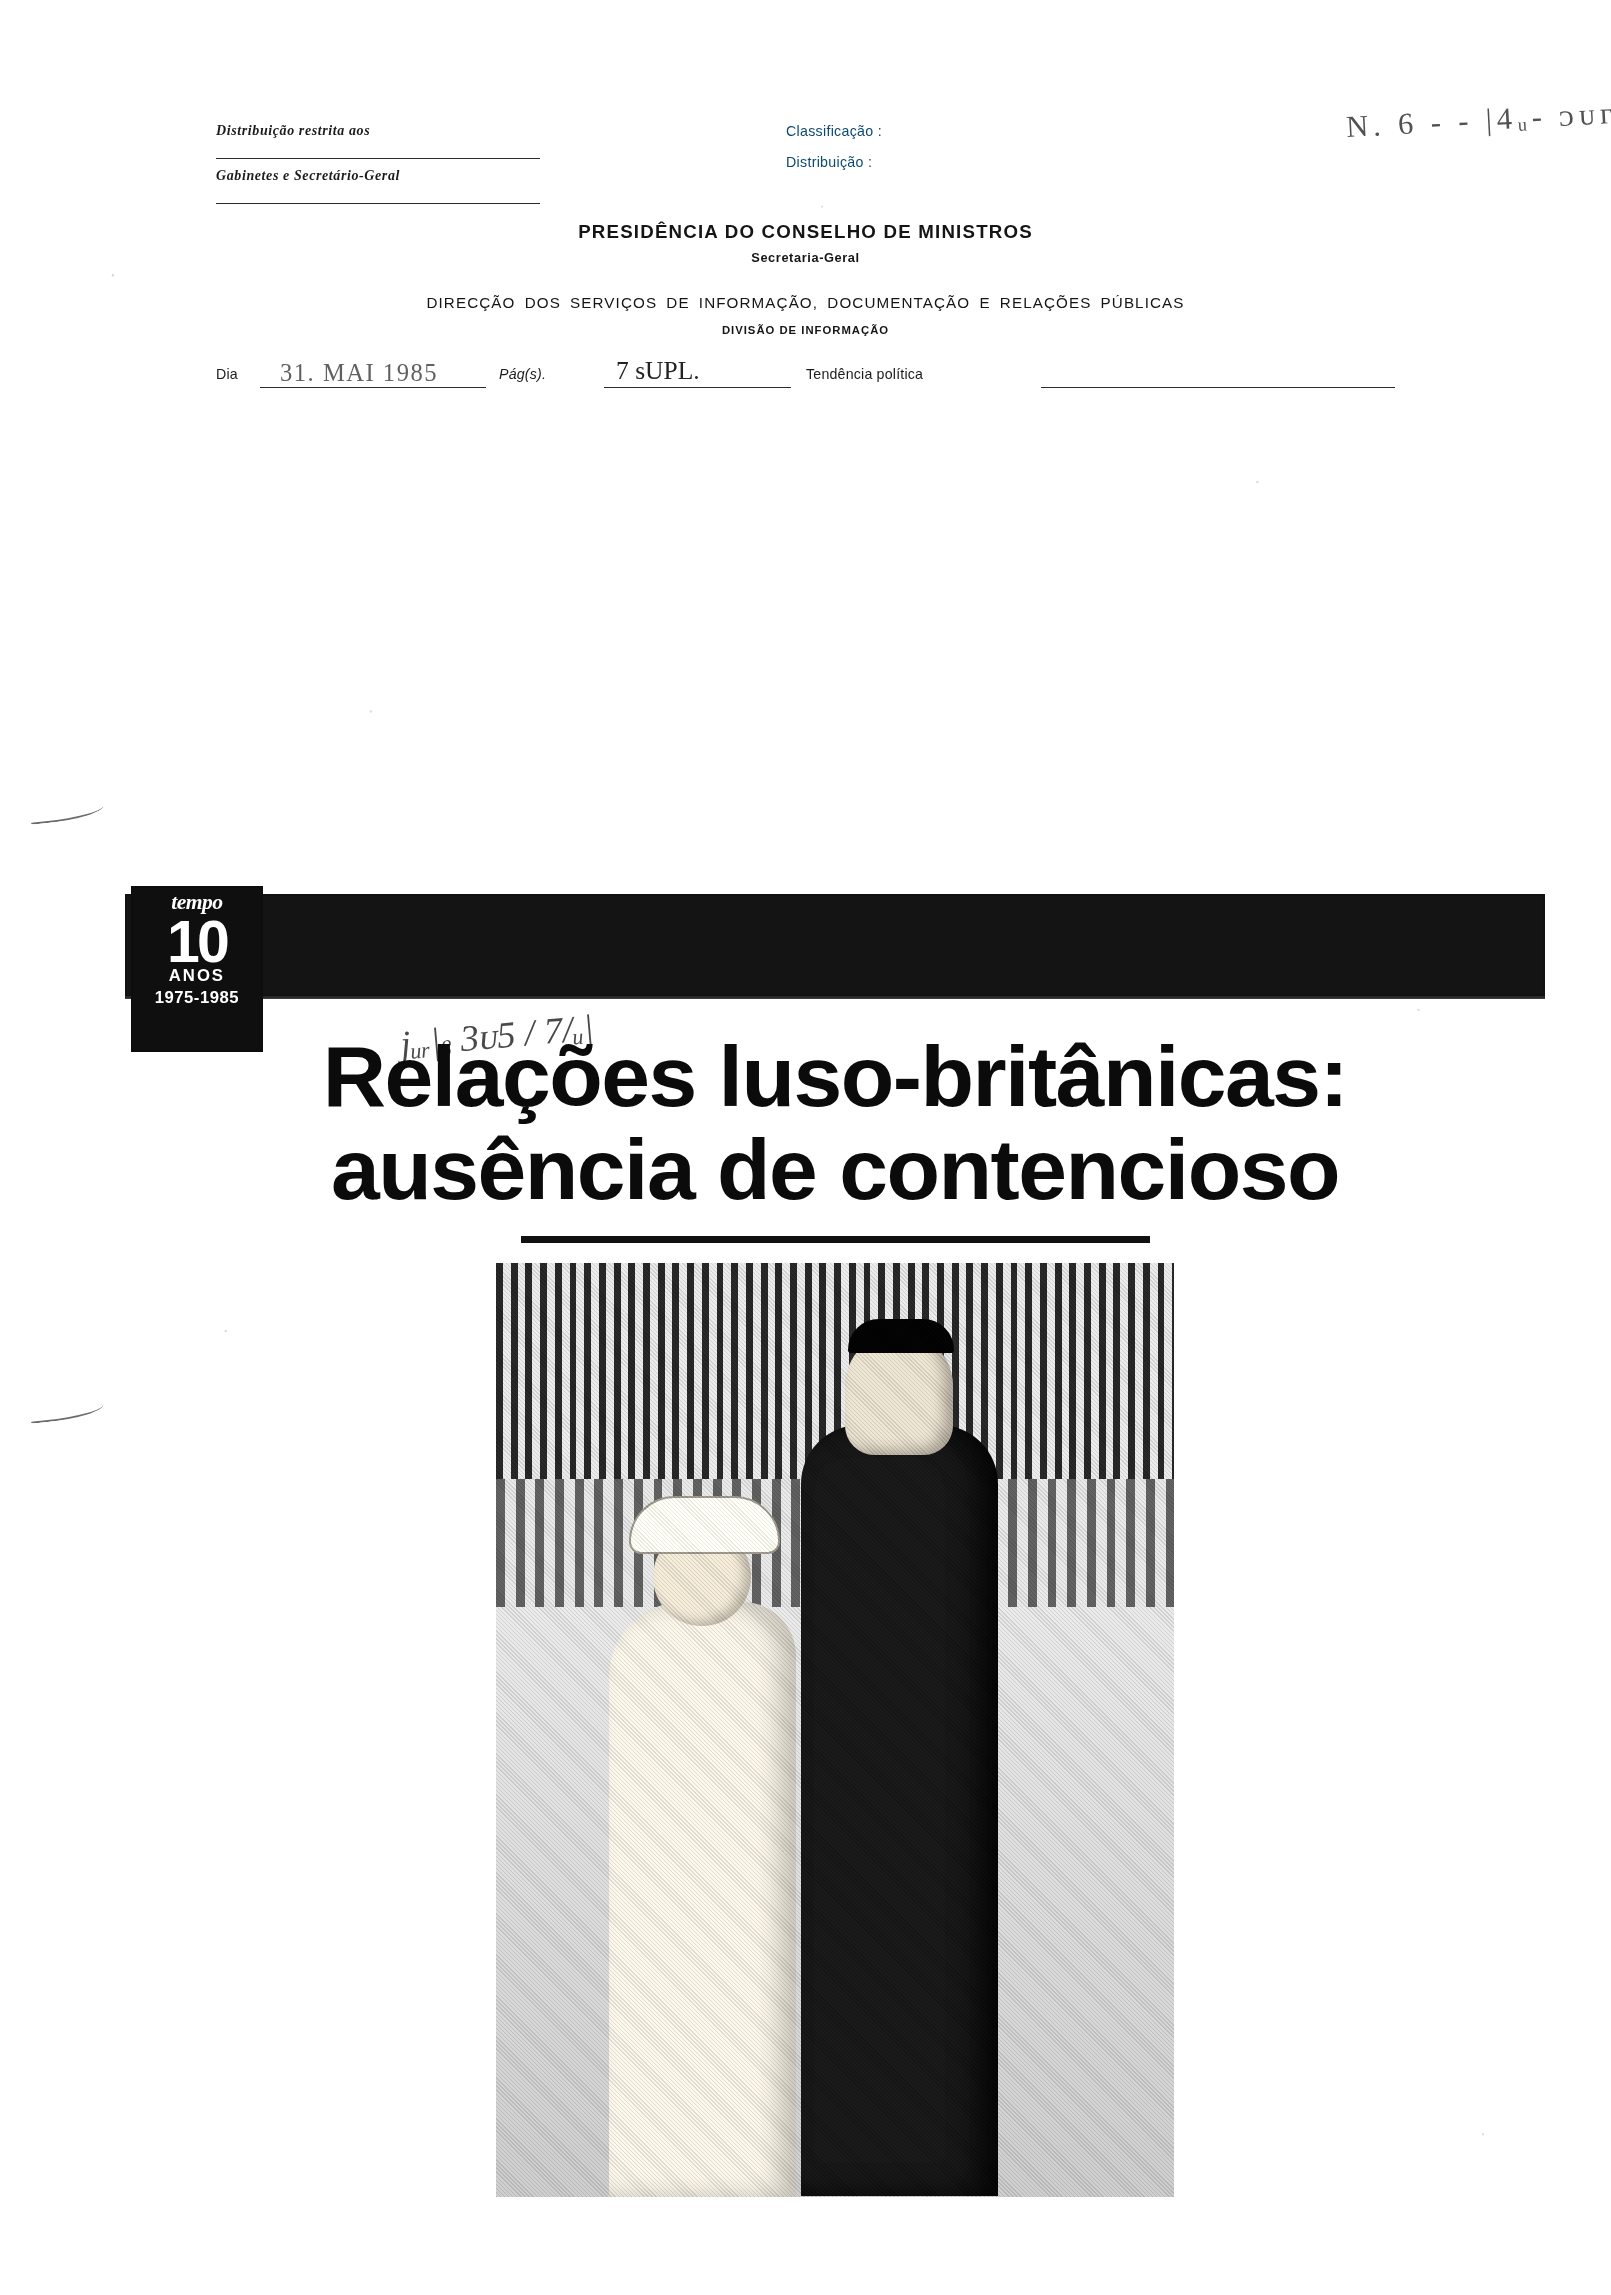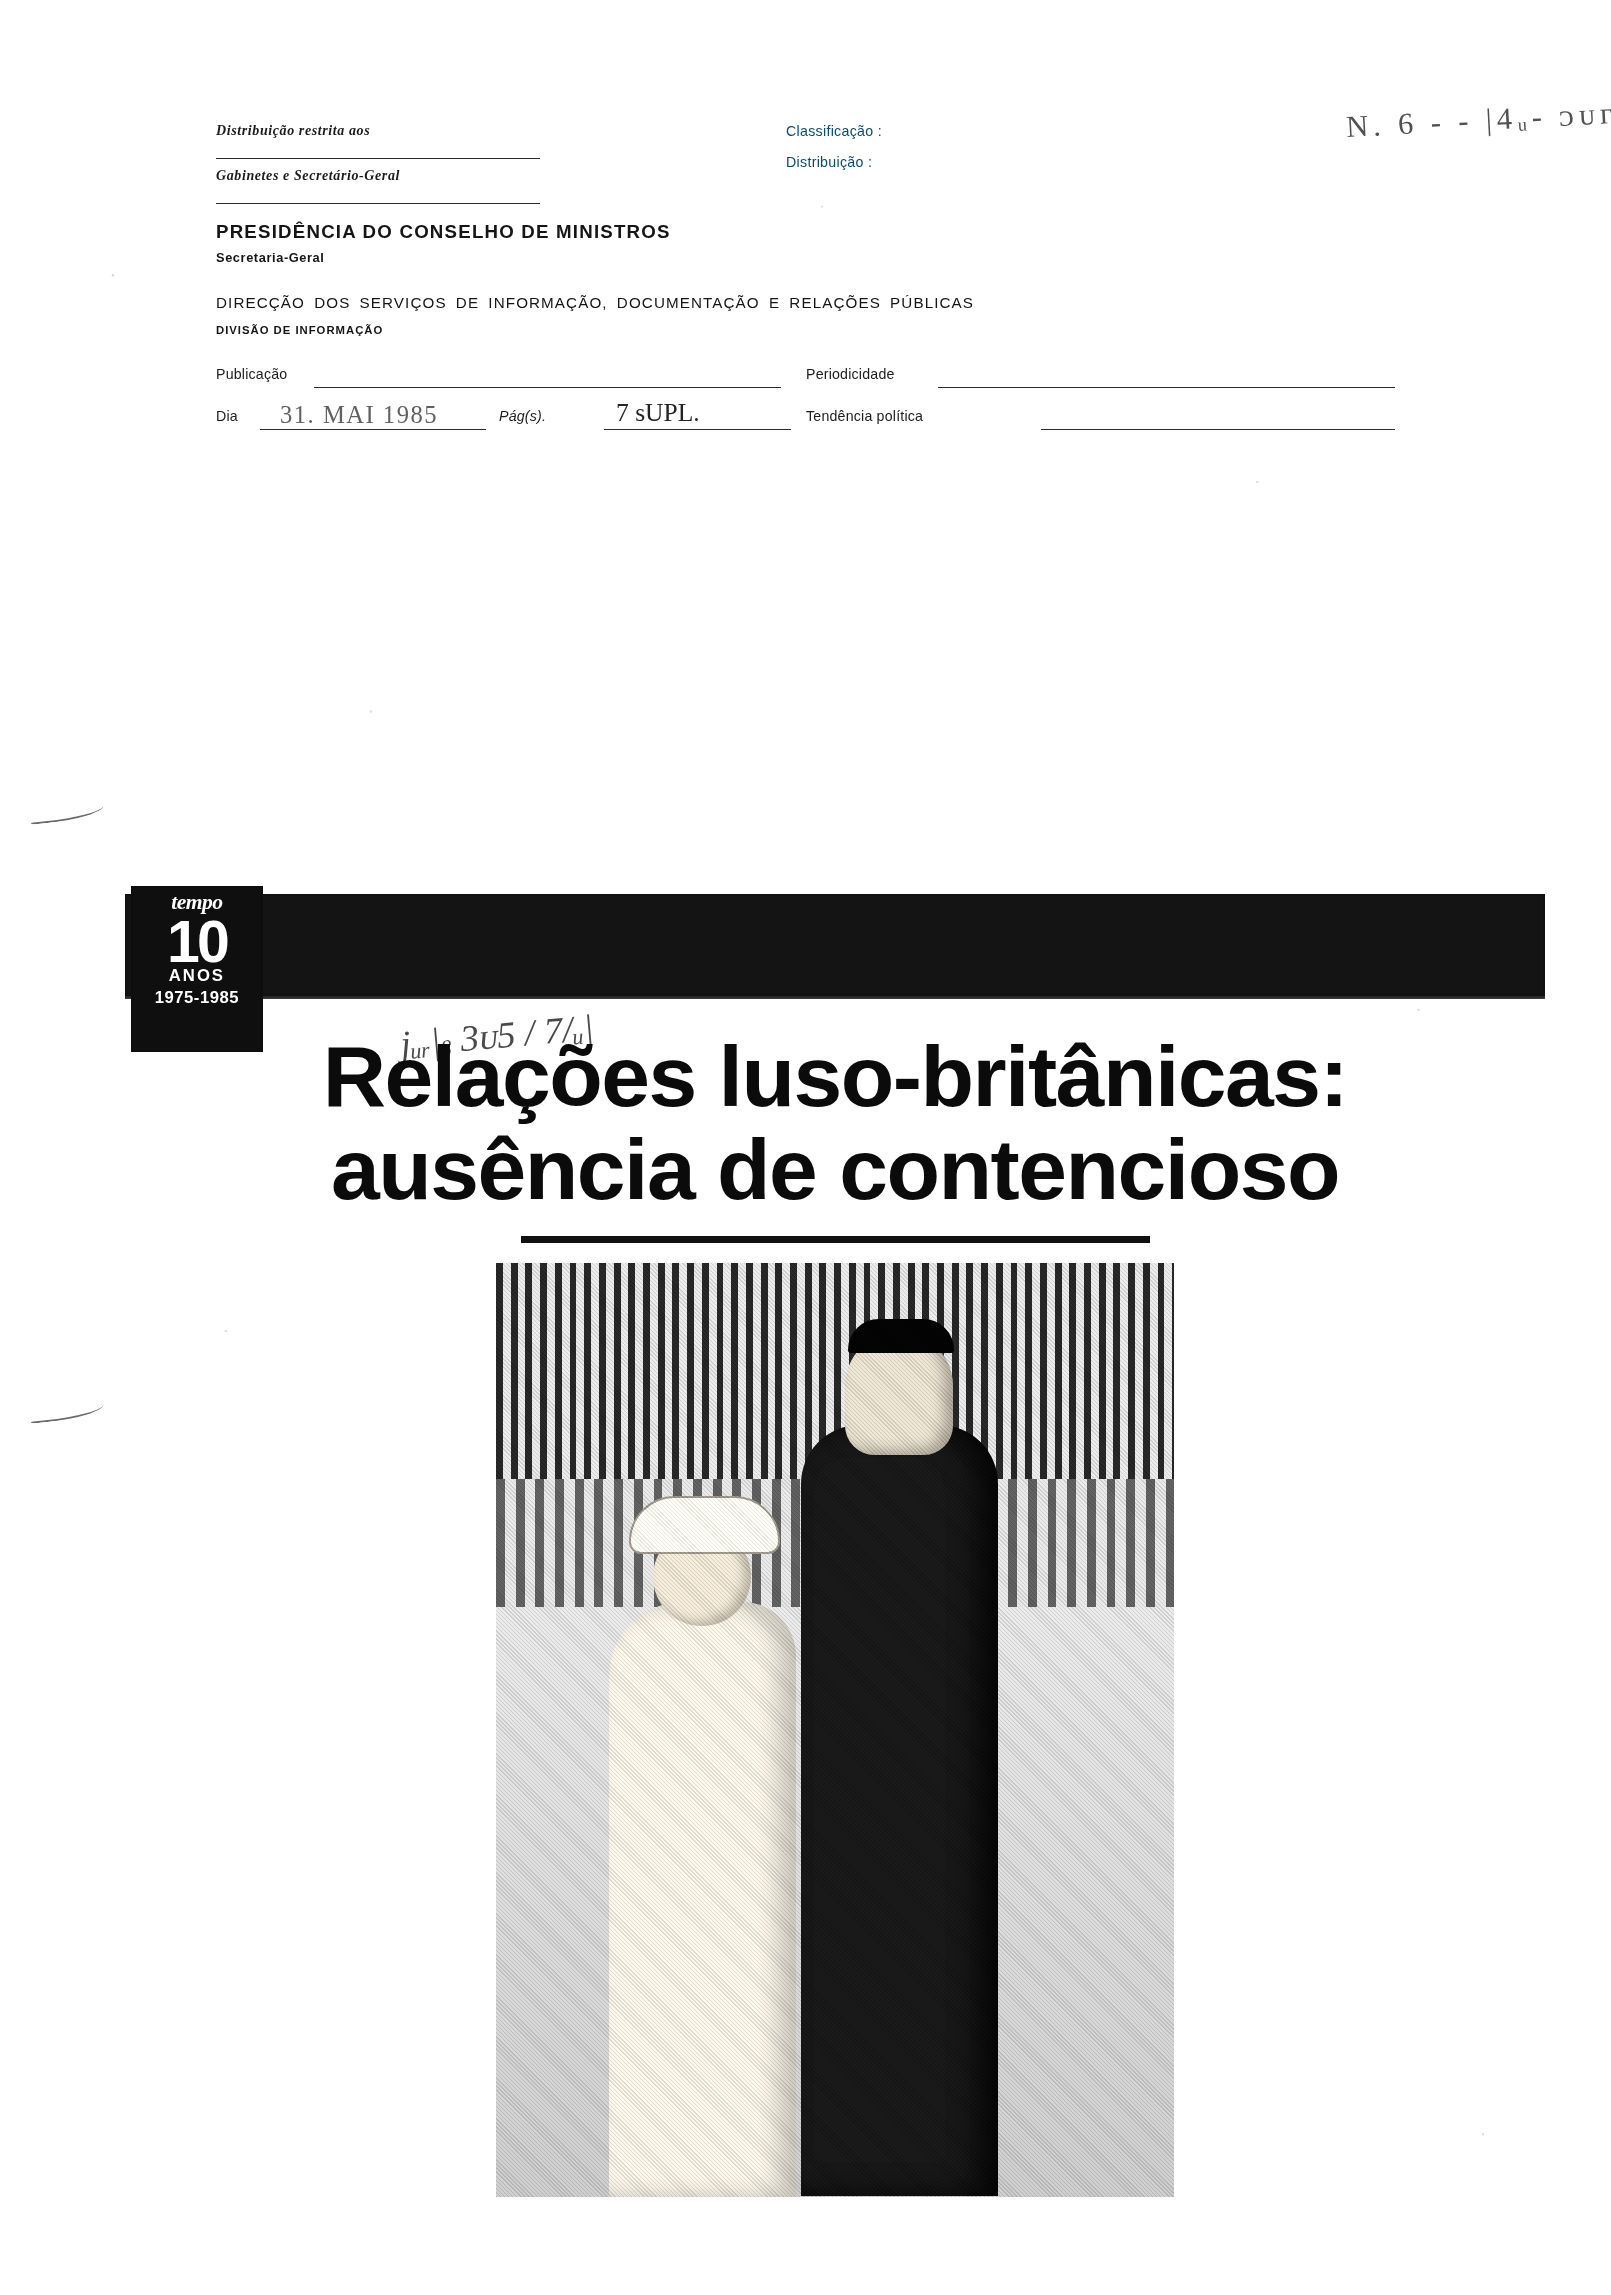--- a/index.html
+++ b/index.html
@@ -81,20 +81,21 @@
     transform: rotate(-3deg);
     white-space: nowrap;
     opacity: .82;
   }
 
   .org-title {
     position: absolute;
     left: 0;
     top: 98px;
     width: 1179px;
+    text-align: center;
   }
   .org-l1 {
     font-size: 18.7px;
     font-weight: bold;
     letter-spacing: 1.2px;
     color: #151515;
   }
   .org-l2 {
     font-size: 12.8px;
     font-weight: bold;
@@ -387,29 +388,20 @@
 
   <div class="org-title">
     <div class="org-l1">PRESIDÊNCIA DO CONSELHO DE MINISTROS</div>
     <div class="org-l2">Secretaria-Geral</div>
     <div class="org-l3">DIRECÇÃO DOS SERVIÇOS DE INFORMAÇÃO, DOCUMENTAÇÃO E RELAÇÕES PÚBLICAS</div>
     <div class="org-l4">DIVISÃO DE INFORMAÇÃO</div>
   </div>
 
   <div class="fields">
 
-    <div class="field-row">
-      <div class="fl" style="left:0;">Publicação</div>
-      <div class="rule" style="left:98px;width:467px;"></div>
-      <div class="hand" style="left:118px;font-size:21.6px;"></div>
-
-      <div class="fl" style="left:590px;">Periodicidade</div>
-      <div class="rule" style="left:722px;width:457px;"></div>
-      <div class="hand" style="left:742px;font-size:21.6px;"></div>
-    </div>
 
     <div class="field-row">
       <div class="fl" style="left:0;">Dia</div>
       <div class="rule" style="left:44px;width:226px;"></div>
       <div class="hand" style="left:64px;top:0;font-size:24.6px;letter-spacing:1.5px;opacity:.72;">31. MAI 1985</div>
 
       <div class="fl" style="left:283px;font-style:italic;">Pág(s).</div>
       <div class="rule" style="left:388px;width:187px;"></div>
       <div class="hand" style="left:400px;top:-2.9px;font-size:25.5px;">7 sUPL.</div>
 

